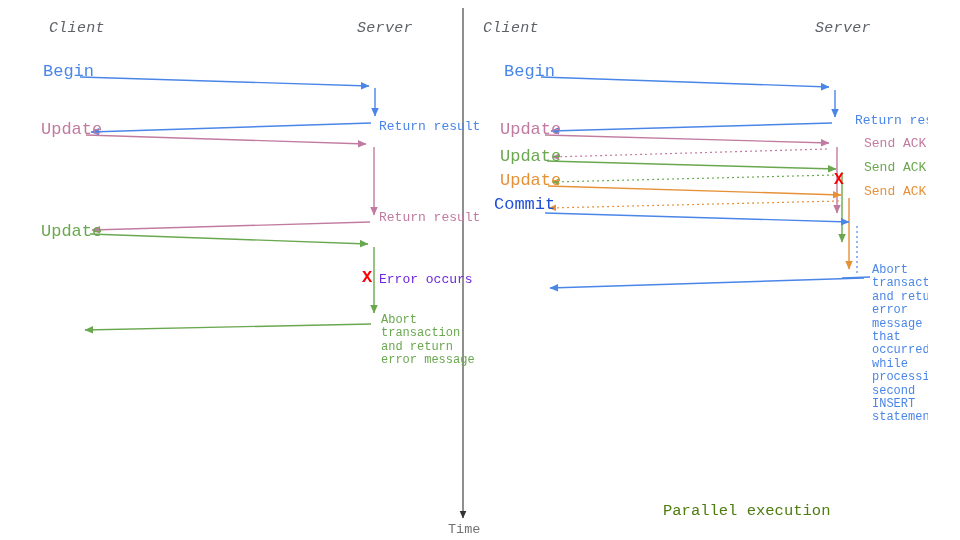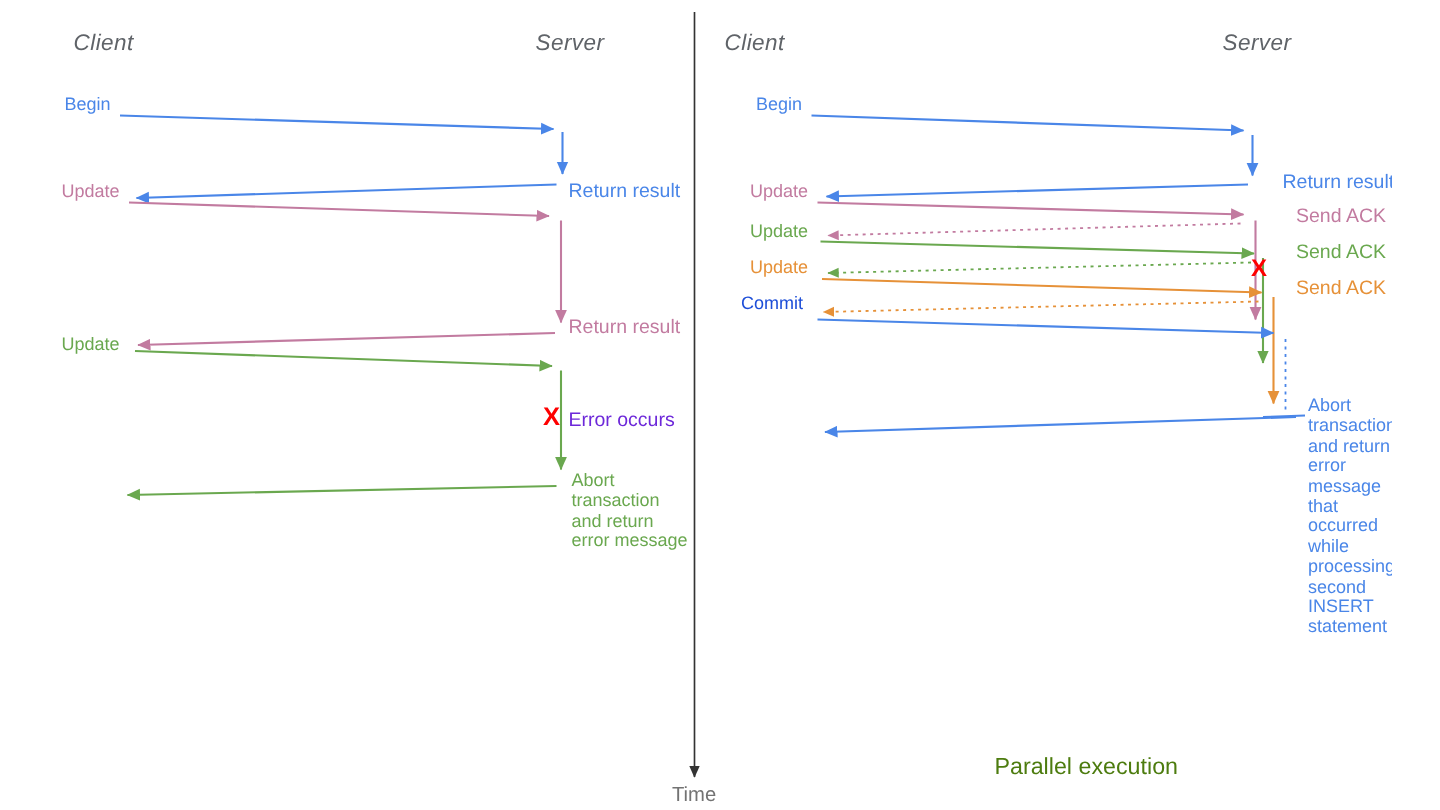--- a/index.html
+++ b/index.html
@@ -1,26 +1,26 @@
 <!DOCTYPE html>
 <html><head>
 <meta charset="utf-8">
 <style>
   html,body{margin:0;padding:0;background:#ffffff;}
   .canvas{
     position:relative;
     width:928px;height:540px;
     background:#ffffff;
-    font-family:Liberation Sans, sans-serif;
+    font-family:Liberation Mono, monospace;
     overflow:hidden;
   }
   .canvas svg{position:absolute;left:0;top:0;}
   .lbl{position:absolute;white-space:nowrap;line-height:1.1;}
   .hdr{font-style:italic;font-size:15px;letter-spacing:.3px;}
-  .msg{font-size:12px;}
+  .msg{font-size:17px;}
   .note{font-size:13px;}
   .multi{font-size:12px;line-height:13.4px;white-space:pre-line;}
   .xmark{font-weight:bold;font-size:17px;line-height:1;}
   .caption{font-size:15.5px;}
   .timelbl{font-size:13.5px;}
 </style>
 </head>
 <body>
 
 <div class="canvas">

